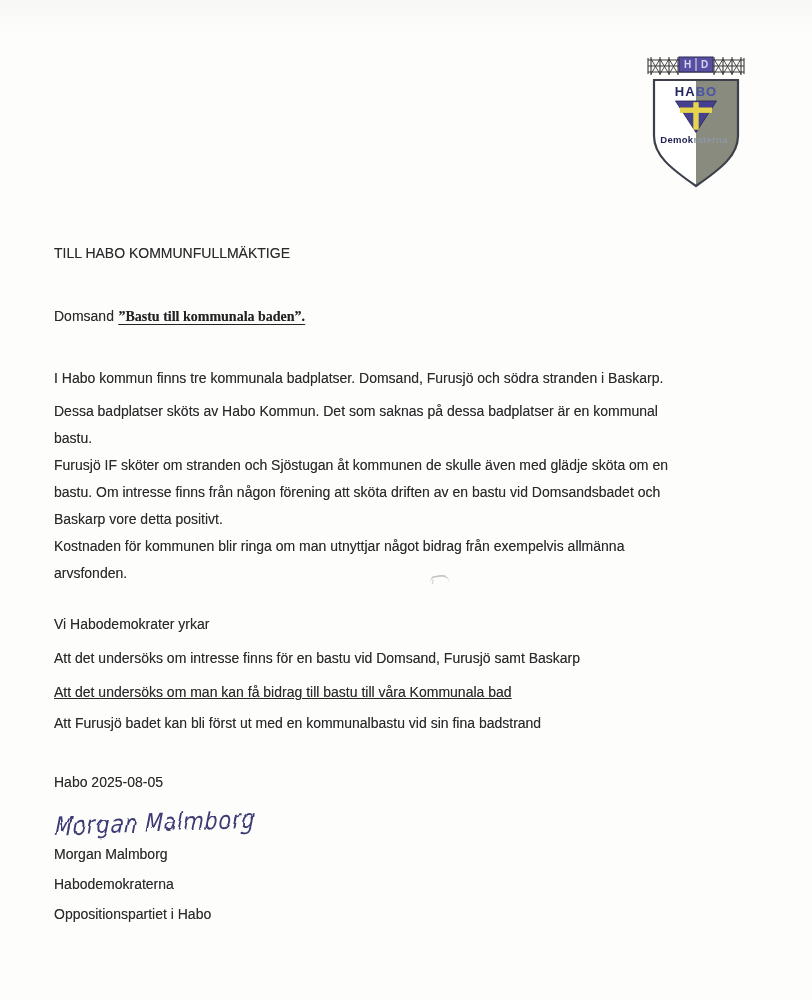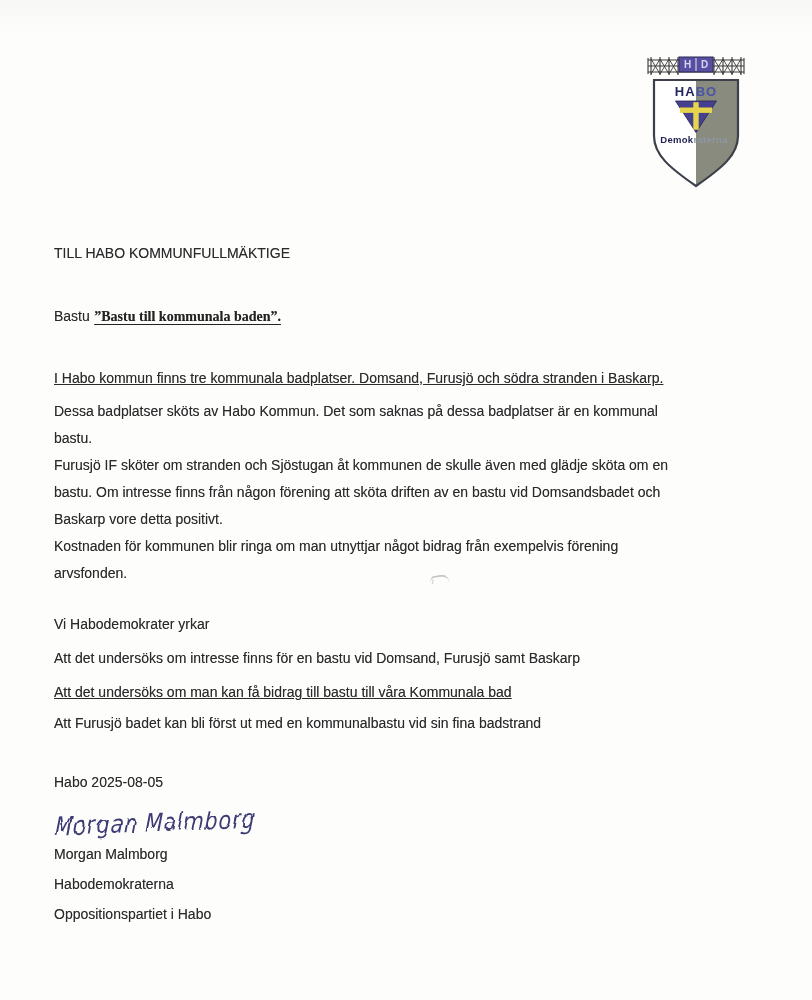--- a/index.html
+++ b/index.html
@@ -117,29 +117,29 @@
       <rect x="34" y="53.5" width="32" height="5.4" fill="#e6d44c"></rect>
     </g>
 
     <text x="48" y="89" font-size="9.5" font-weight="bold" text-anchor="middle" letter-spacing="0.3" font-family="Liberation Sans, sans-serif">
       <tspan fill="#1e2152">Demok</tspan><tspan fill="#8e97a3">raterna</tspan>
     </text>
   </svg>
 
   <div class="line" style="top:240px;">TILL HABO KOMMUNFULLMÄKTIGE</div>
 
-  <div class="line" style="top:303px;"><span>Bastu</span><span class="motion-title">”Bastu till kommunala baden”.</span></div>
+  <div class="line" style="top:303px;"><span>Domsand</span><span class="motion-title">”Bastu till kommunala baden”.</span></div>
 
-  <div class="line" style="top:365px;text-decoration:underline;">I Habo kommun finns tre kommunala badplatser. Domsand, Furusjö och södra stranden i Baskarp.</div>
+  <div class="line" style="top:365px;">I Habo kommun finns tre kommunala badplatser. Domsand, Furusjö och södra stranden i Baskarp.</div>
   <div class="line" style="top:452px;">Furusjö IF sköter om stranden och Sjöstugan åt kommunen de skulle även med glädje sköta om en
 bastu. Om intresse finns från någon förening att sköta driften av en bastu vid Domsandsbadet och
 Baskarp vore detta positivt.</div>
   <div class="line" style="top:398px;">Dessa badplatser sköts av Habo Kommun. Det som saknas på dessa badplatser är en kommunal
 bastu.</div>
-  <div class="line" style="top:533px;">Kostnaden för kommunen blir ringa om man utnyttjar något bidrag från exempelvis förening
+  <div class="line" style="top:533px;">Kostnaden för kommunen blir ringa om man utnyttjar något bidrag från exempelvis allmänna
 arvsfonden.</div>
 
   <div class="smudge"></div>
 
   <div class="line" style="top:611px;">Vi Habodemokrater yrkar</div>
   <div class="line" style="top:645px;">Att det undersöks om intresse finns för en bastu vid Domsand, Furusjö samt Baskarp</div>
   <div class="line" style="top:679px;text-decoration:underline;">Att det undersöks om man kan få bidrag till bastu till våra Kommunala bad</div>
   <div class="line" style="top:710px;">Att Furusjö badet kan bli först ut med en kommunalbastu vid sin fina badstrand</div>
 
   <div class="line" style="top:769px;">Habo 2025-08-05</div>

